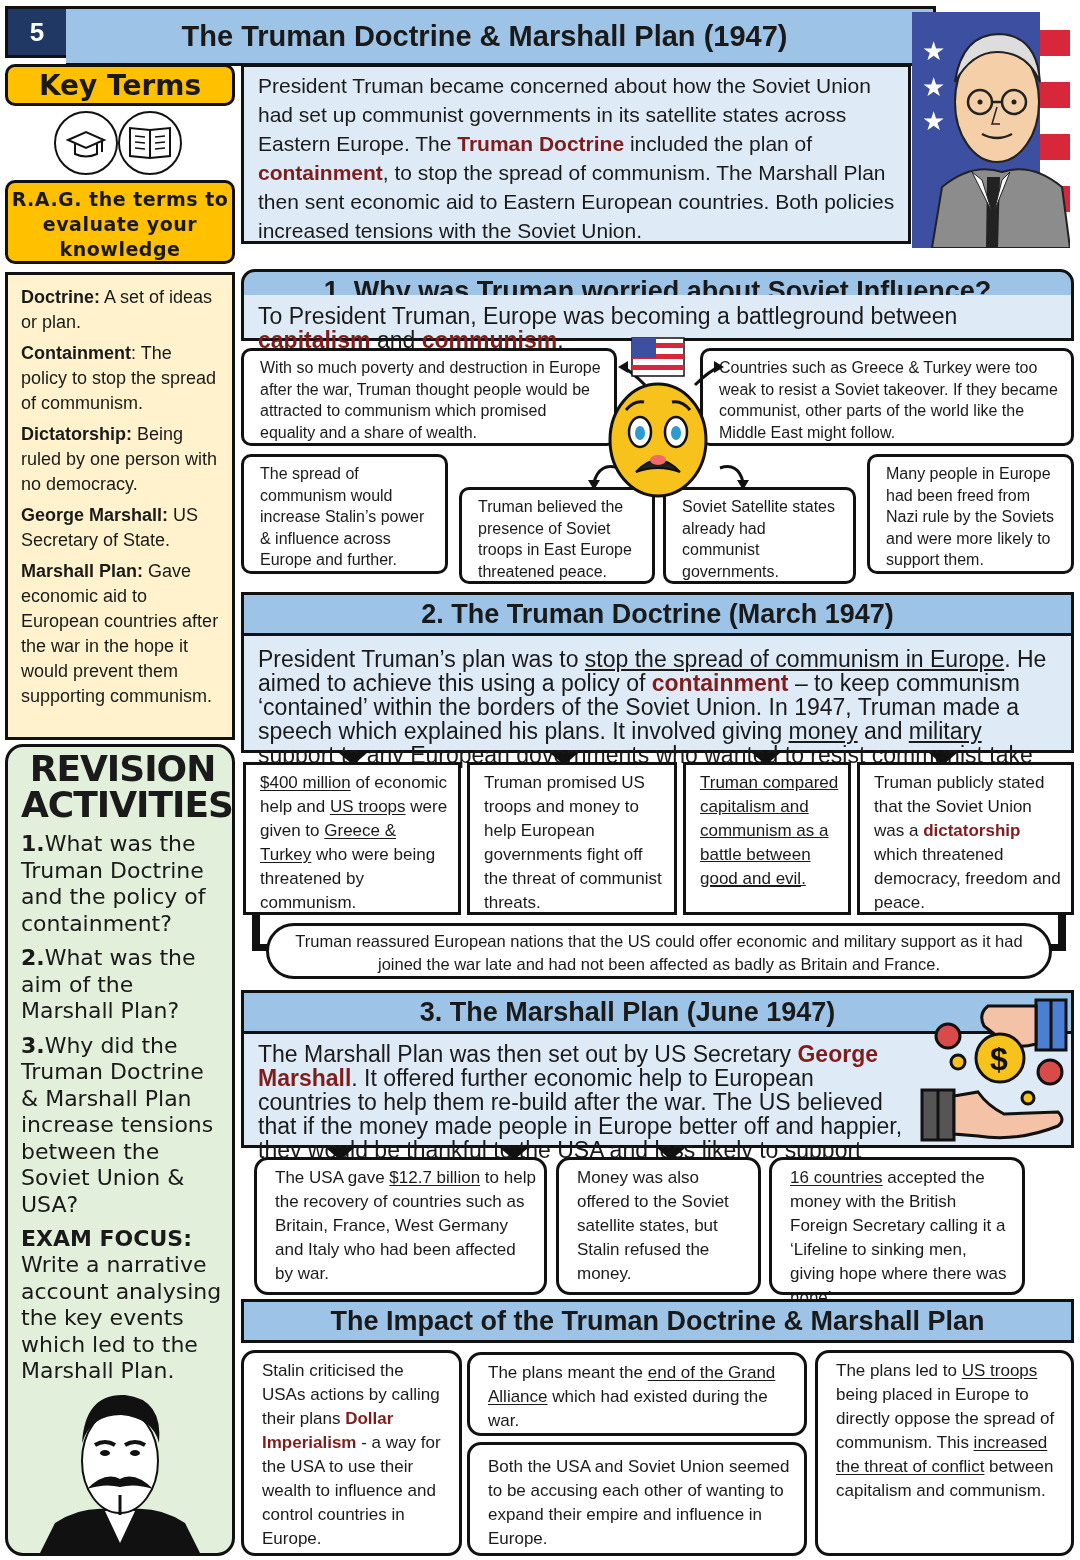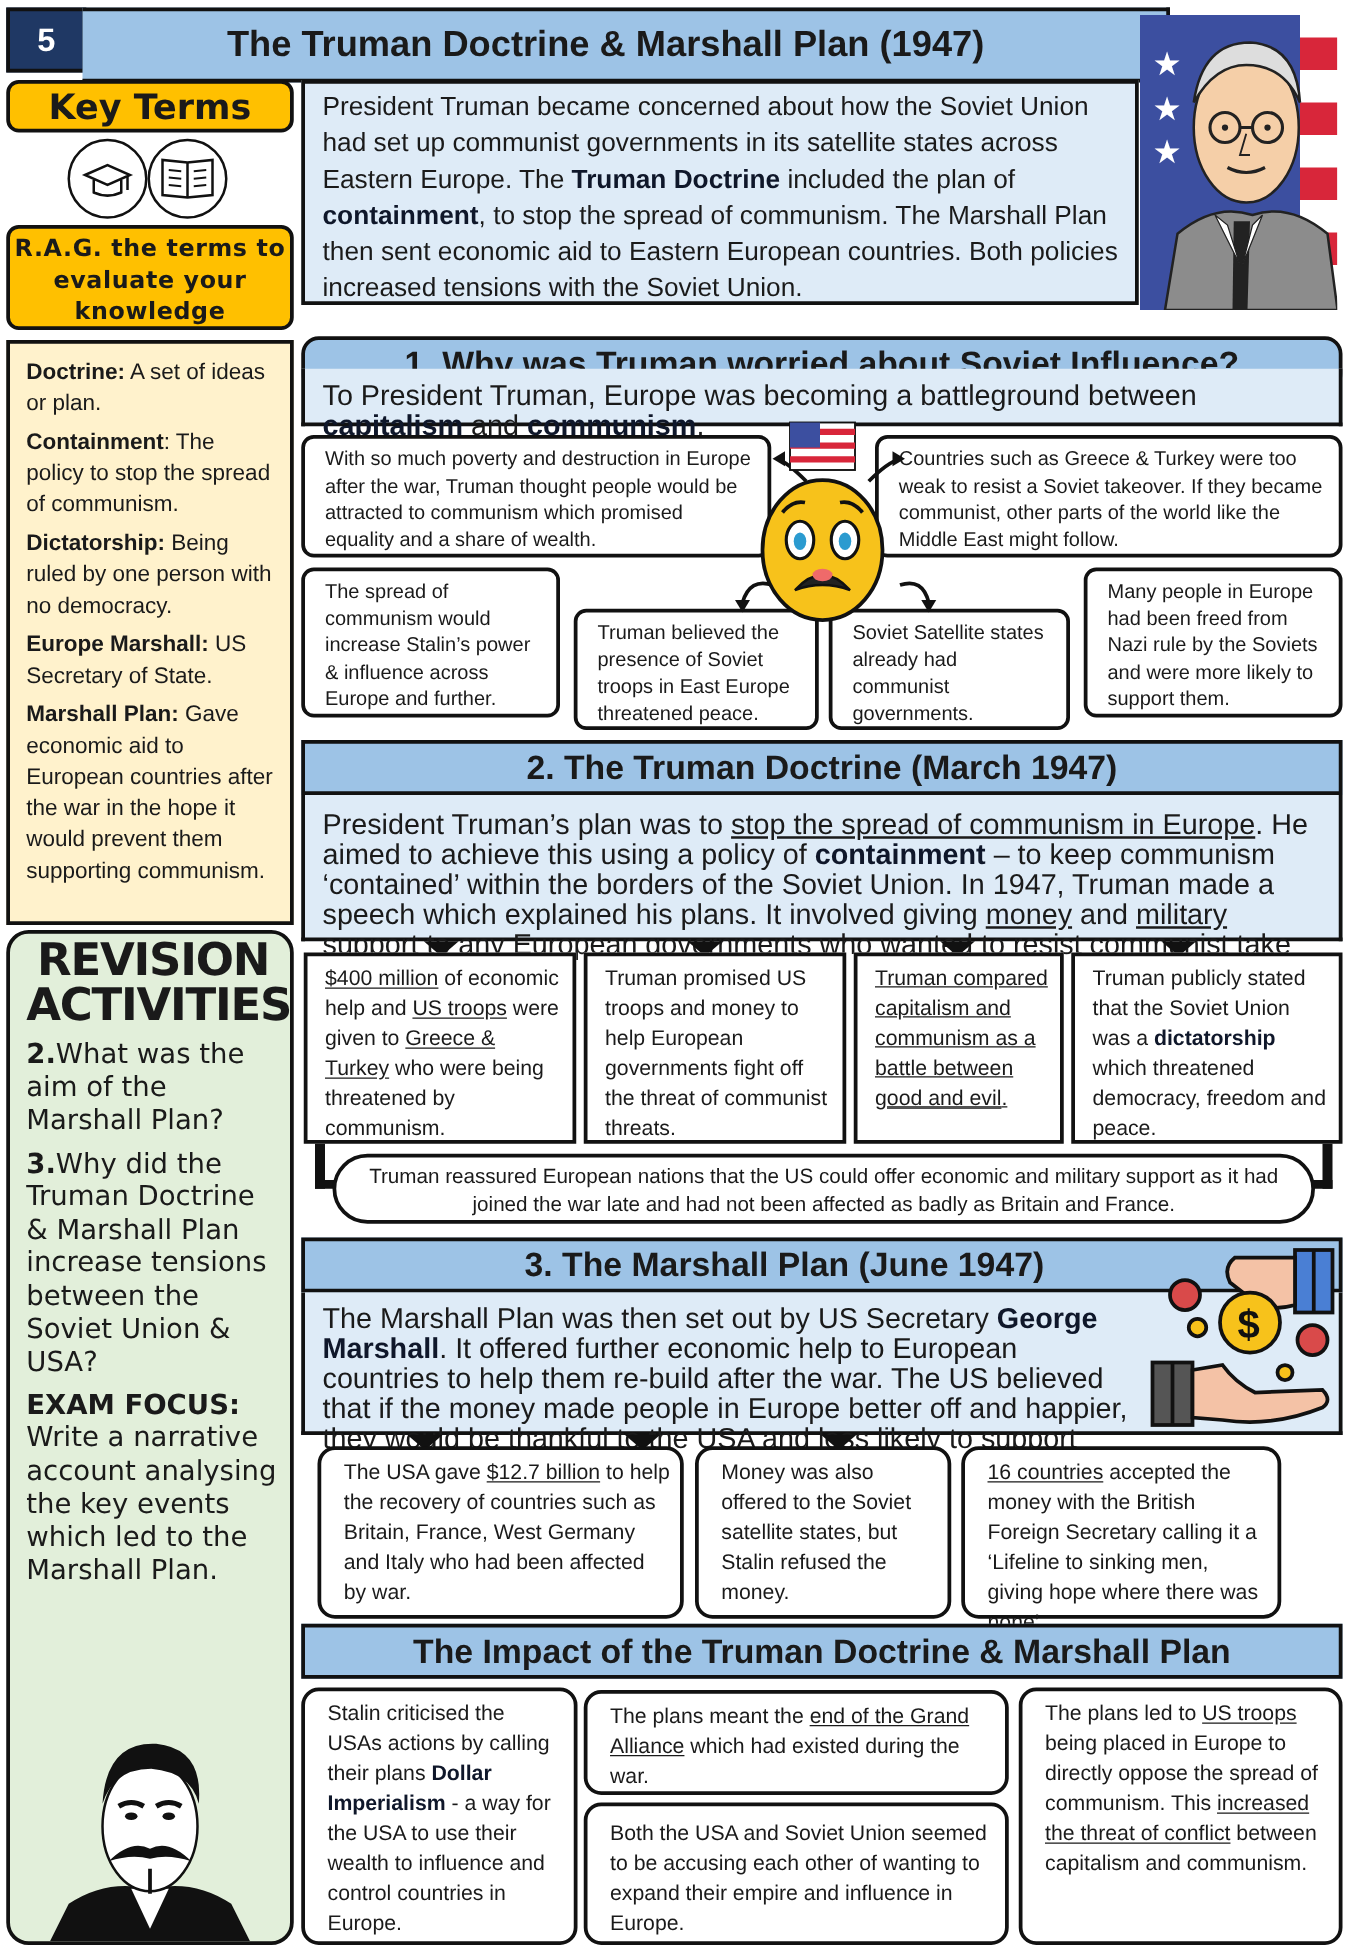--- a/index.html
+++ b/index.html
@@ -1,21 +1,21 @@
 <!DOCTYPE html>
 <html><head>
 <meta charset="utf-8">
 <style>
   * { box-sizing: border-box; margin: 0; padding: 0; }
   html, body { width: 1080px; height: 1560px; background: #ffffff; overflow: hidden; }
   body { position: relative; font-family: "Liberation Sans", sans-serif; color: #1a1a1a; }
   .abs { position: absolute; }
   .box { position: absolute; border: 3px solid #111; background: #fff; }
   .rbox { position: absolute; border: 3px solid #111; background: #fff; border-radius: 14px; }
-  .red { color: #0f172a; font-weight: bold; }
+  .red { color: #7f1d1d; font-weight: bold; }
   u { text-decoration: underline; text-underline-offset: 2px; }
   .comic { font-family: "DejaVu Sans", sans-serif; }
 
   
   #num-box { left: 5px; top: 6px; width: 64px; height: 52px; background: #1f3864; border: 3px solid #111; color: #fff; font-weight: bold; font-size: 26px; display:flex; align-items:center; justify-content:center; }
   #title-bar { left: 66px; top: 6px; width: 870px; height: 60px; background: #9dc3e6; border: 3px solid #111; border-left: none; font-weight: bold; font-size: 29px; display:flex; align-items:center; justify-content:center; padding-right: 30px; }
 
   
   #truman { left: 912px; top: 12px; width: 158px; height: 236px; background: #fff; overflow: hidden; }
 
@@ -113,26 +113,27 @@
     </g>
   </svg>
 </div>
 
 <div id="rag-box" class="abs comic"><span>R.A.G. the terms to evaluate your knowledge</span></div>
 
 <div id="terms-box" class="abs">
   <div class="term"><b>Doctrine:</b><span> A set of ideas or plan.</span></div>
   <div class="term"><b>Containment</b><span>: The policy to stop the spread of communism.</span></div>
   <div class="term"><b>Dictatorship:</b><span> Being ruled by one person with no democracy.</span></div>
-  <div class="term"><b>Europe Marshall:</b><span> US Secretary of State.</span></div>
+  <div class="term"><b>George Marshall:</b><span> US Secretary of State.</span></div>
   <div class="term"><b>Marshall Plan:</b><span> Gave economic aid to European countries after the war in the hope it would prevent them supporting communism.</span></div>
 </div>
 
 <div id="revision" class="abs comic">
   <div id="rev-title">REVISION ACTIVITIES</div>
+  <div class="rev-q"><b>1.</b><span>What was the Truman Doctrine and the policy of containment?</span></div>
   <div class="rev-q"><b>2.</b><span>What was the aim of the Marshall Plan?</span></div>
   <div class="rev-q"><b>3.</b><span>Why did the Truman Doctrine &amp; Marshall Plan increase tensions between the Soviet Union &amp; USA?</span></div>
   <div id="exam-title">EXAM FOCUS:</div>
   <div id="exam-text">Write a narrative account analysing the key events which led to the Marshall Plan.</div>
   <div id="stalin" class="abs">
     <svg width="170" height="170" viewBox="0 0 170 170">
       <path d="M5 170 L20 140 Q50 120 85 128 Q120 120 150 140 L165 170 Z" fill="#111"></path>
       <path d="M70 128 L85 160 L100 128 Z" fill="#fff"></path>
       <ellipse cx="85" cy="78" rx="38" ry="52" fill="#fff" stroke="#111" stroke-width="2"></ellipse>
       <path d="M47 60 Q50 10 90 12 Q128 16 124 60 Q118 35 86 32 Q56 32 47 60 Z" fill="#111"></path>

